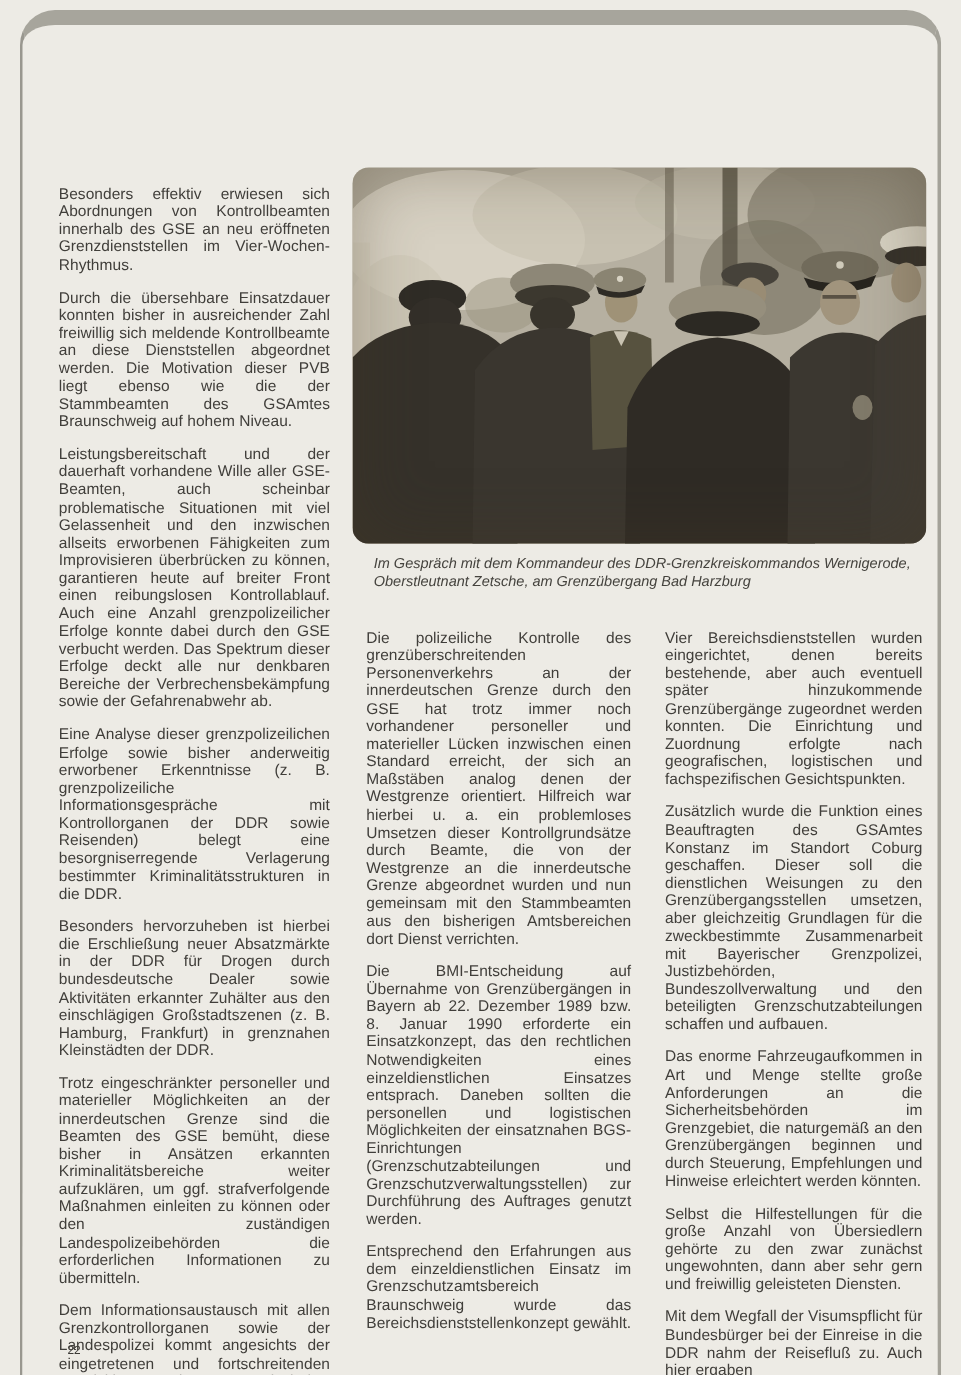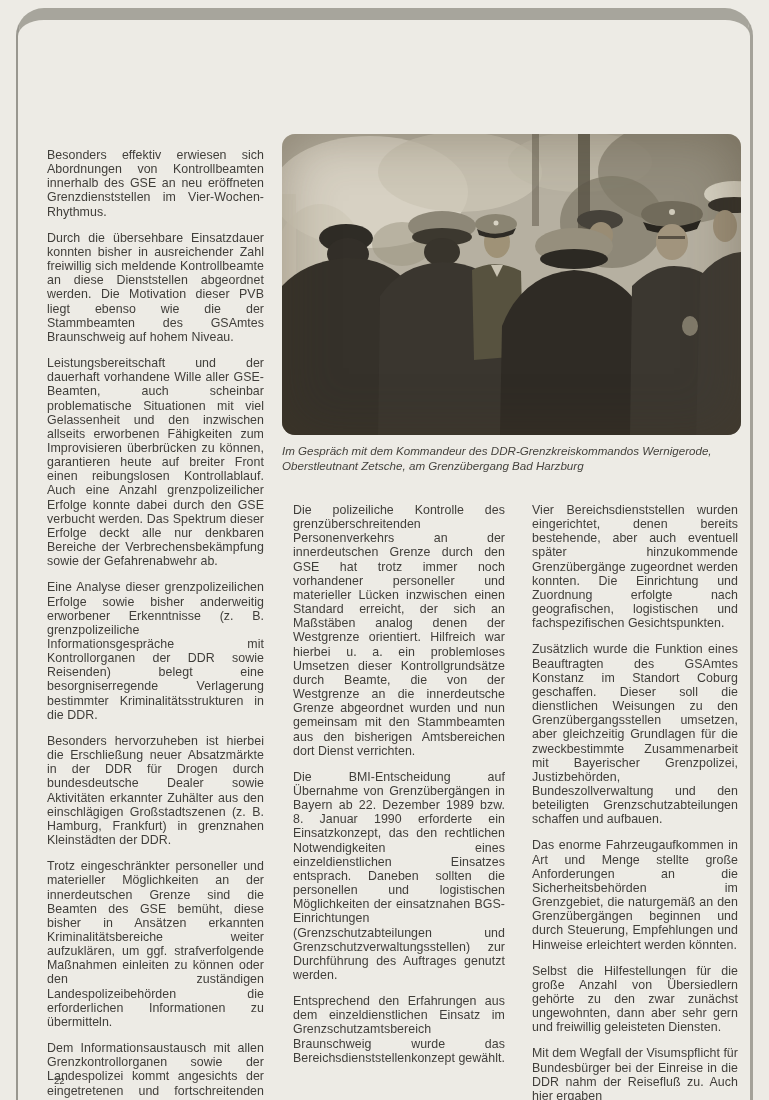--- a/index.html
+++ b/index.html
@@ -35,21 +35,21 @@
   }
   .photo svg { display: block; width: 100%; height: 100%; }
   .photo .vignette {
     position: absolute; inset: 0;
     border-radius: 13px;
     box-shadow: inset 0 0 55px rgba(70,58,38,0.38);
     pointer-events: none;
   }
   .caption {
     position: absolute;
-    left: 282px; top: 443px;
+    left: 299px; top: 443px;
     width: 460px;
     font-size: 11.6px;
     line-height: 15px;
     font-style: italic;
     color: #45433e;
   }
   .col {
     position: absolute;
     text-align: justify;
     font-size: 12.4px;

